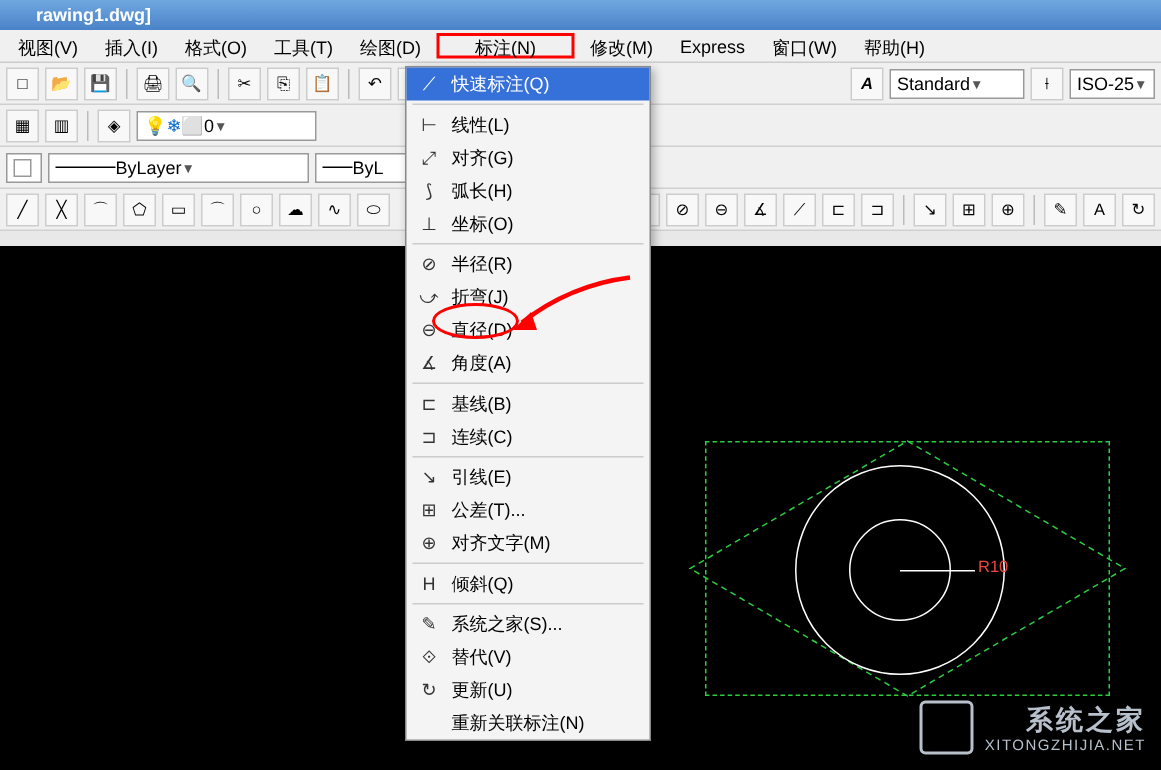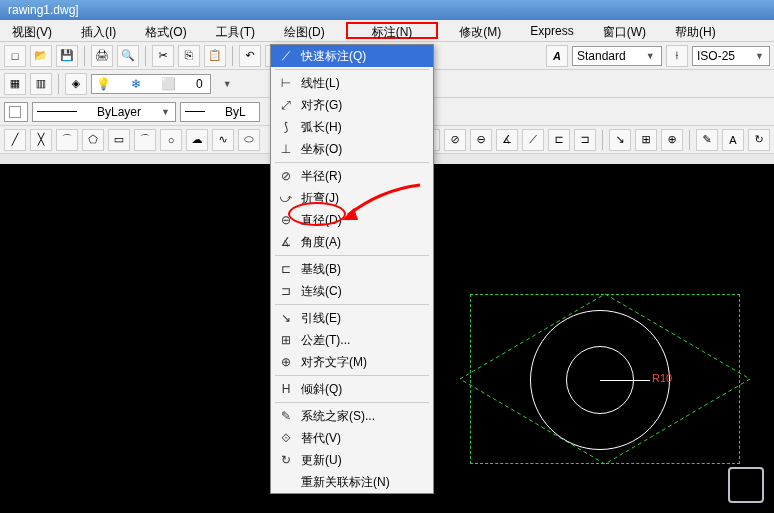--- a/index.html
+++ b/index.html
@@ -1,27 +1,27 @@
 <!DOCTYPE html>
 <html><head>
 <meta charset="utf-8">
 <style>
 * { margin: 0; padding: 0; box-sizing: border-box; font-family: "Microsoft YaHei", SimSun, sans-serif; font-size: 12px; }
 body { background: #e8e8e8; width: 774px; height: 513px; overflow: hidden; position: relative; }
 
-.titlebar { background: linear-gradient(#6fa8e0, #4a82c8); color: #fff; padding: 3px 8px; height: 20px; }
-
-.menubar { background: #f0f0f0; border-bottom: 1px solid #ccc; padding: 2px 4px; display: flex; gap: 13px; height: 22px; }
+.titlebar { background: linear-gradient(#6fa8e0, #4a82c8); color: #fff; padding: 3px 24px; height: 20px; font-weight: bold; }
+
+.menubar { background: #f0f0f0; border-bottom: 1px solid #ccc; padding: 2px 4px; display: flex; gap: 2px; height: 22px; }
 .menubar .item { padding: 2px 8px; cursor: default; }
 .menubar .item.highlighted { border: 2px solid #ff0000; padding: 0 24px; }
 
 .toolbar-row { background: #f0f0f0; border-bottom: 1px solid #d0d0d0; padding: 2px 4px; display: flex; align-items: center; gap: 4px; height: 28px; }
 .toolbar-row .tbtn { width: 22px; height: 22px; border: 1px solid #ccc; background: #f8f8f8; display: inline-flex; align-items: center; justify-content: center; font-size: 11px; }
 .toolbar-row .sep { width: 1px; height: 20px; background: #bbb; margin: 0 2px; }
-.toolbar-row .combo { height: 20px; border: 1px solid #999; background: #fff; padding: 0 4px; display: flex; align-items: center; gap: 20px; }
+.toolbar-row .combo { height: 20px; border: 1px solid #999; background: #fff; padding: 0 4px; display: flex; align-items: center; gap: 0; }
 .toolbar-row .combo .arrow { font-size: 9px; color: #555; }
 
 .canvas { position: absolute; left: 0; top: 164px; right: 0; bottom: 0; background: #000; }
 
 
 .dropdown { position: absolute; left: 270px; top: 44px; width: 164px; background: #f4f4f4; border: 1px solid #888; box-shadow: 2px 2px 6px rgba(0,0,0,.3); z-index: 50; }
 .dropdown .dd-item { display: flex; align-items: center; height: 22px; padding: 0 6px; }
 .dropdown .dd-item.active { background: #3670d9; color: #fff; }
 .dropdown .dd-item .ic { width: 18px; height: 16px; display: inline-flex; align-items: center; justify-content: center; font-size: 12px; margin-right: 6px; color: #333; }
 .dropdown .dd-item.active .ic { color: #fff; }
@@ -82,21 +82,21 @@
   <span class="sep"></span>
   <span class="tbtn">✋</span>
   <span class="tbtn">🔍</span>
   <div style="flex:1"></div>
   <span class="tbtn" style="font-weight:bold;font-style:italic">A</span>
   <div class="combo" style="width:90px">
     <span>Standard</span>
     <span class="arrow">▼</span>
   </div>
   <span class="tbtn">⟊</span>
-  <div class="combo" style="width:78px">
+  <div class="combo" style="width:57px">
     <span>ISO-25</span>
     <span class="arrow">▼</span>
   </div>
 </div>
 
 <div class="toolbar-row">
   <span class="tbtn">▦</span>
   <span class="tbtn">▥</span>
   <span class="sep"></span>
   <span class="tbtn">◈</span>
@@ -106,21 +106,21 @@
       <span>⬜</span>
     <span>0</span>
     <span class="arrow">▼</span>
   </div>
 </div>
 
 <div class="toolbar-row">
   <div class="combo" style="width:24px">
       <span style="width:12px;height:12px;background:#fff;border:1px solid #999;display:inline-block"></span>
     </div>
-  <div class="combo" style="width:144px">
+  <div class="combo" style="width:174px">
     <span style="width:40px;height:1px;background:#000;display:inline-block"></span>
     <span>ByLayer</span>
     <span class="arrow">▼</span>
   </div>
   <div class="combo" style="width:80px">
     <span style="width:20px;height:1px;background:#000;display:inline-block"></span>
     <span>ByL</span>
   </div>
 </div>
 
@@ -164,20 +164,24 @@
       <polygon points="155,10 300,95 155,180 10,95" fill="none" stroke="#2ecc40" stroke-dasharray="4 3"></polygon>
     </svg>
     <div class="circle-shape" style="left:530px;top:146px;width:140px;height:140px"></div>
     <div class="circle-shape" style="left:566px;top:182px;width:68px;height:68px"></div>
     <div class="dim-line" style="left:600px;top:216px;width:50px"></div>
     <div class="dim-text" style="left:652px;top:208px">R10</div>
   </div>
 
   <div class="watermark">
     <div class="logo"></div>
+    <div>
+      <div class="big">系统之家</div>
+      <div class="small">XITONGZHIJIA.NET</div>
+    </div>
   </div>
 </div>
 
 <div class="dropdown" id="dropdown">
     <div class="dd-item active">
       <span class="ic">⟋</span>
       <span>快速标注(Q)</span>
     </div>
     <div class="dd-sep"></div>
     <div class="dd-item">

